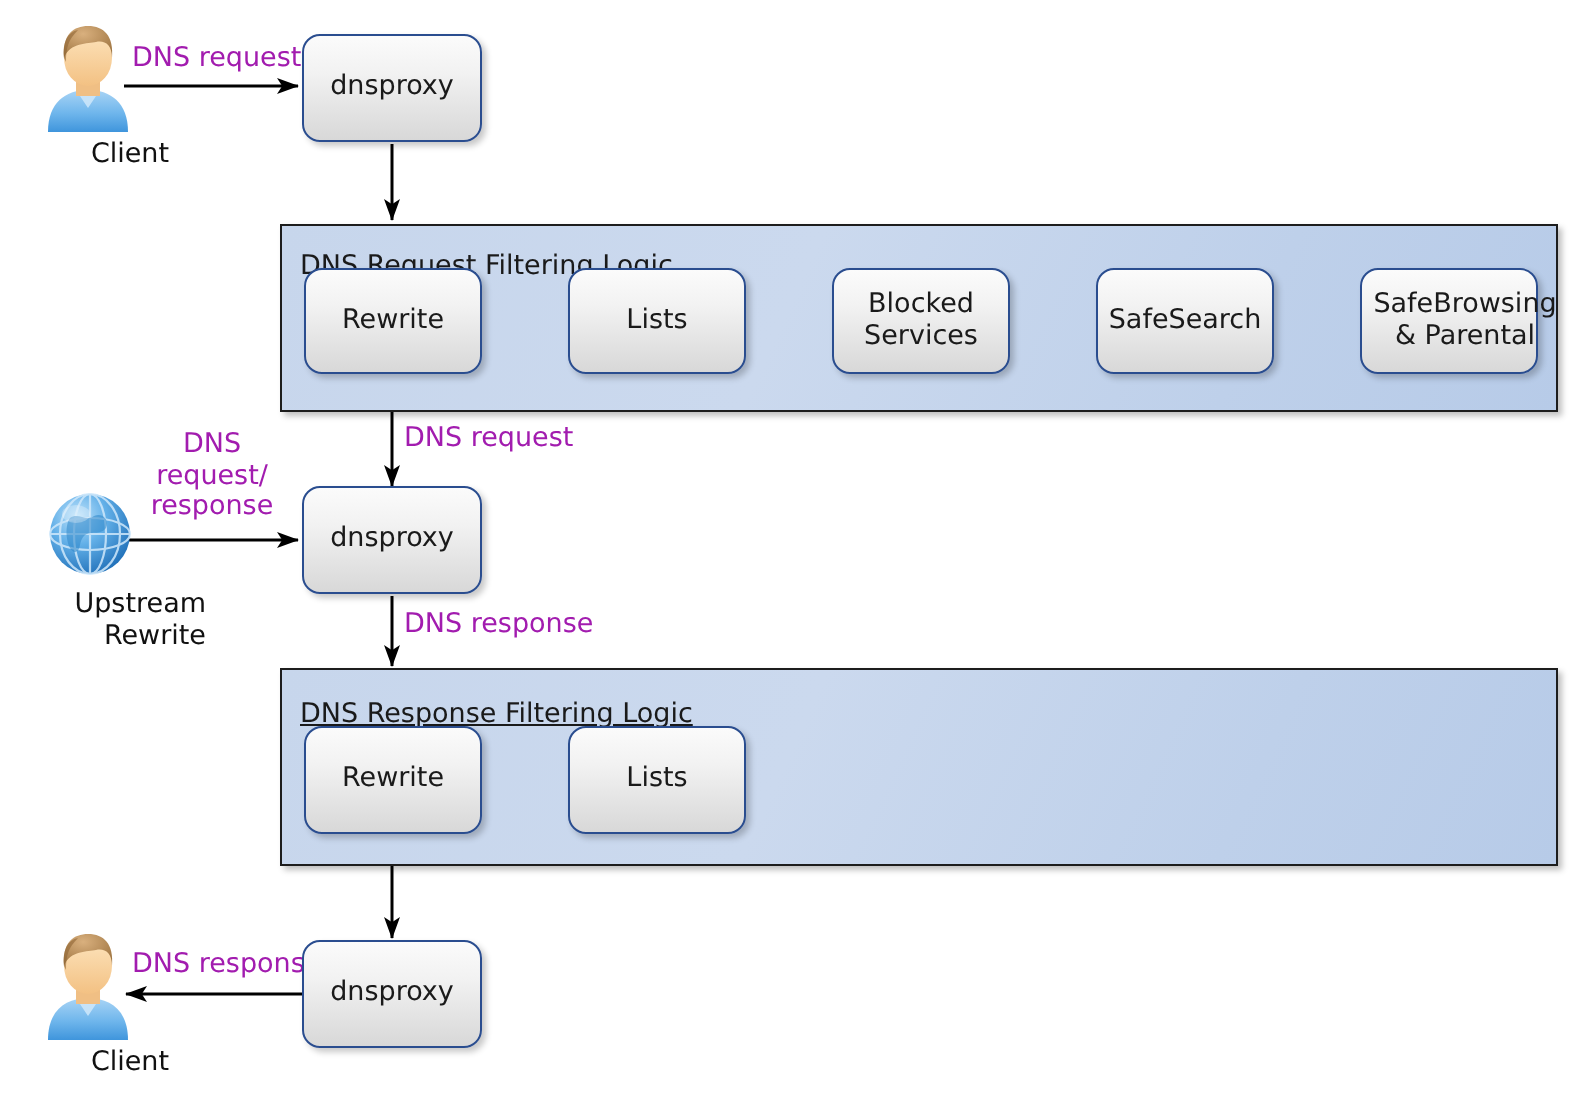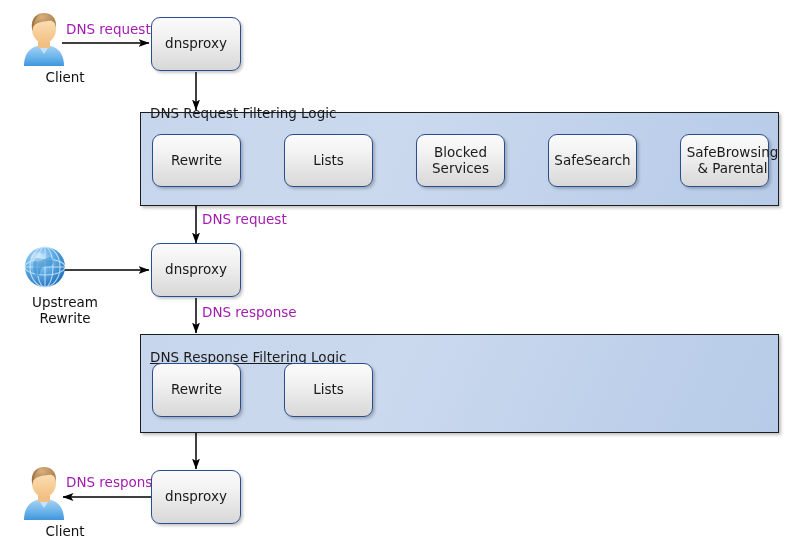--- a/index.html
+++ b/index.html
@@ -149,21 +149,21 @@
   </svg>
   <div class="actor-label" style="left:14px; top:70px; width:62px;">Client</div>
 
   <div class="edge-label" style="left:66px; top:22px;">DNS request</div>
 
   <div class="node" style="left:151px; top:17px; width:90px; height:54px;">
     <span class="node-inner">dnsproxy</span>
   </div>
 
   <div class="panel" style="left:140px; top:112px; width:639px; height:94px;"></div>
-  <div class="panel-title" style="left:150px; top:105px;text-align:right;">DNS Request Filtering Logic</div>
+  <div class="panel-title" style="left:150px; top:125px;text-align:right;">DNS Request Filtering Logic</div>
 
   <div class="node" style="left:152px; top:134px; width:89px; height:53px;">
     <span class="node-inner">Rewrite</span>
   </div>
 
   <div class="node" style="left:284px; top:134px; width:89px; height:53px;">
     <span class="node-inner">Lists</span>
   </div>
 
   <div class="node" style="left:416px; top:134px; width:89px; height:53px;">
@@ -198,25 +198,30 @@
     <g fill="none" stroke="#cfe8fb" stroke-width="1.1" opacity="0.85">
       <ellipse cx="24" cy="24" rx="20" ry="8"></ellipse>
       <ellipse cx="24" cy="24" rx="8" ry="20"></ellipse>
       <ellipse cx="24" cy="24" rx="15" ry="20"></ellipse>
       <line x1="4" y1="24" x2="44" y2="24"></line>
       <line x1="24" y1="4" x2="24" y2="44"></line>
     </g>
     <path d="M14,16 C18,13 22,18 26,15 C30,13 34,17 32,21 C29,25 24,22 21,25 C18,28 20,33 16,33 C12,31 11,20 14,16 Z" fill="#2f86c8" opacity="0.55"></path>
     <ellipse cx="17" cy="14" rx="7" ry="4.5" fill="#ffffff" opacity="0.28"></ellipse>
   </svg>
-  <div class="actor-label" style="left:7px; top:295px; width:76px;">
+  <div class="actor-label" style="left:7px; top:295px; width:76px;text-align:right;">
     <span>Upstream</span><br>
     <span>Rewrite</span>
   </div>
 
+  <div class="edge-label center" style="left:66px; top:215px; width:80px;">
+    <span>DNS</span><br>
+    <span>request/</span><br>
+    <span>response</span>
+  </div>
 
   <div class="node" style="left:151px; top:243px; width:90px; height:54px;">
     <span class="node-inner">dnsproxy</span>
   </div>
 
   <div class="edge-label" style="left:202px; top:305px;">DNS response</div>
 
   <div class="panel" style="left:140px; top:334px; width:639px; height:99px;"></div>
   <div class="panel-title" style="left:150px; top:349px;text-decoration:underline;">DNS Response Filtering Logic</div>
 

